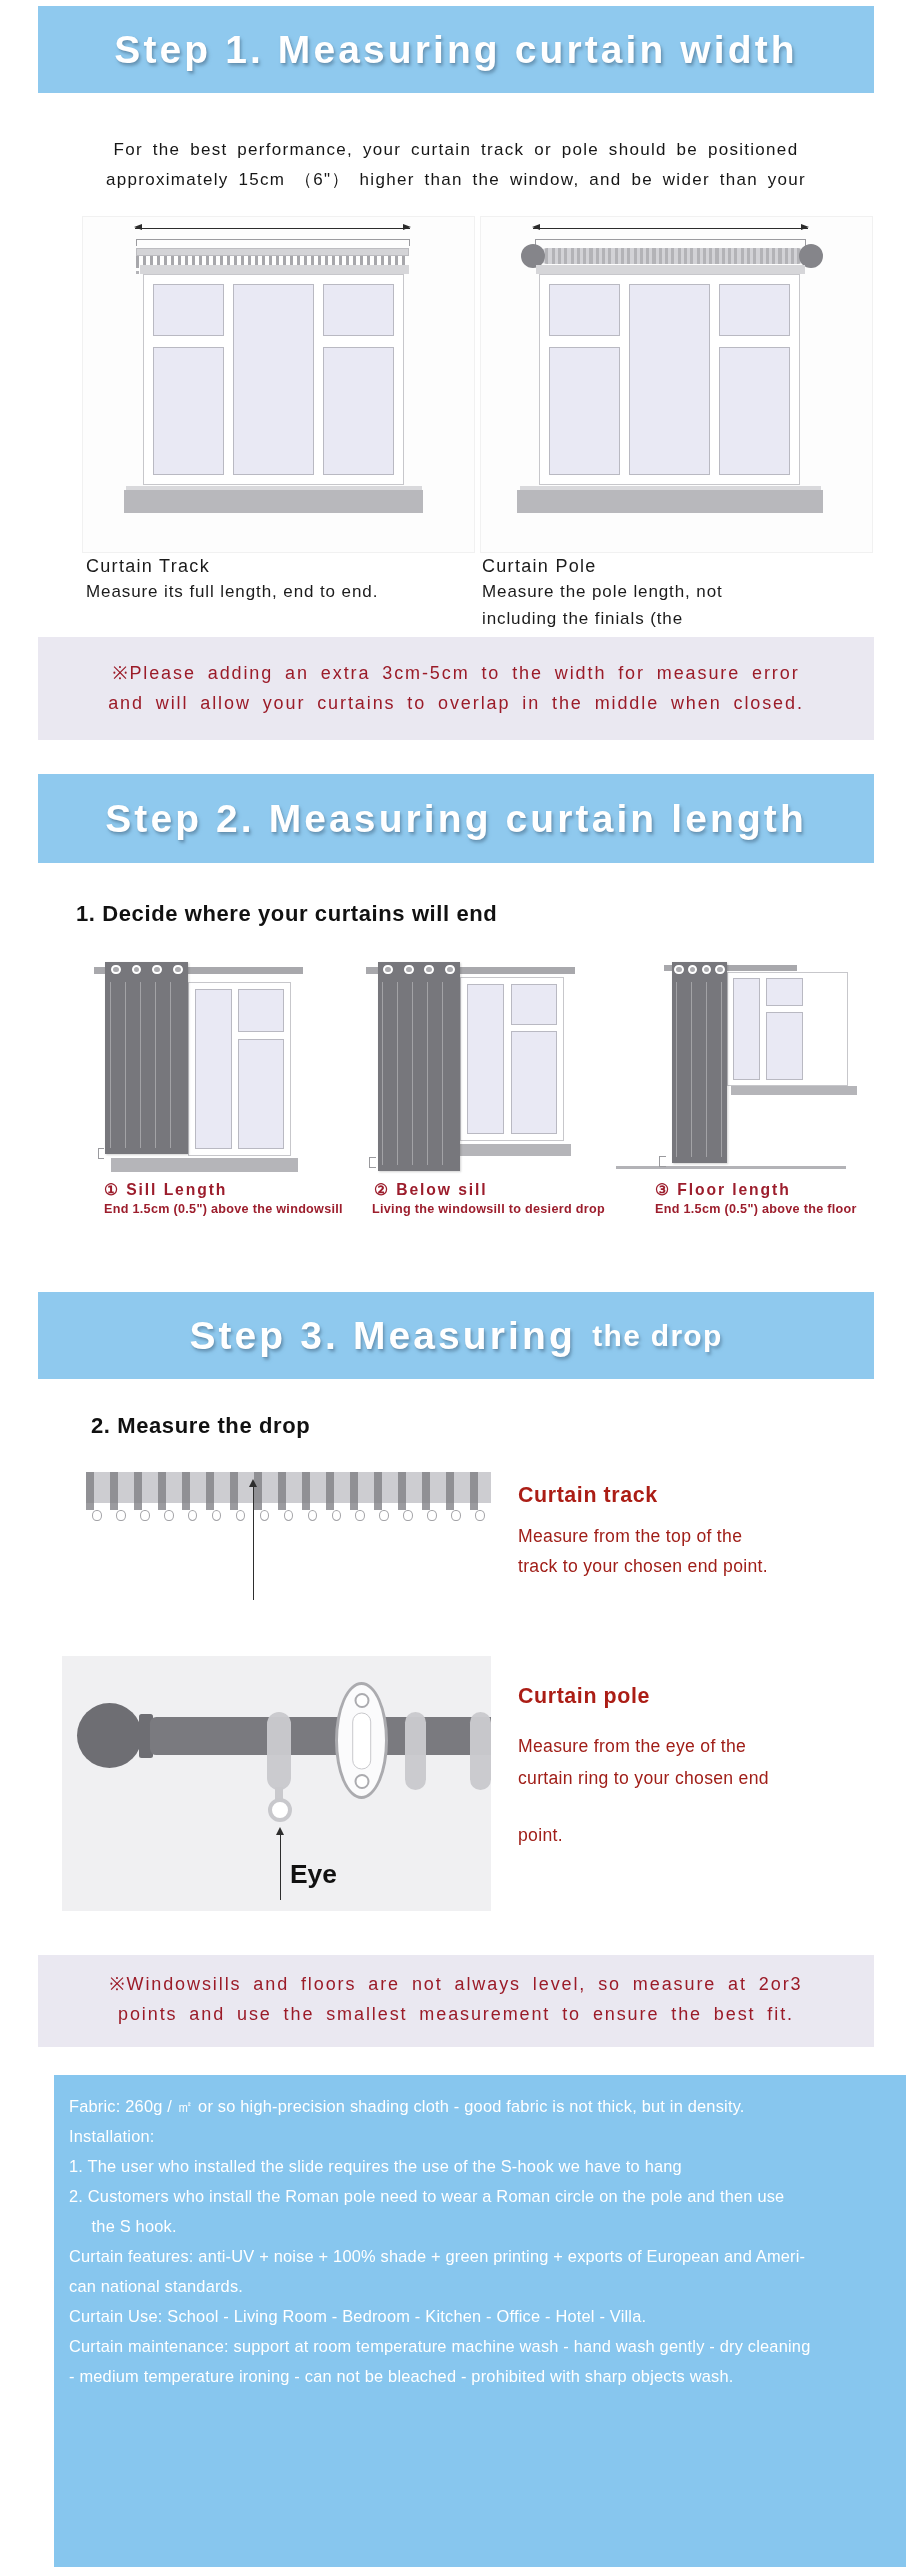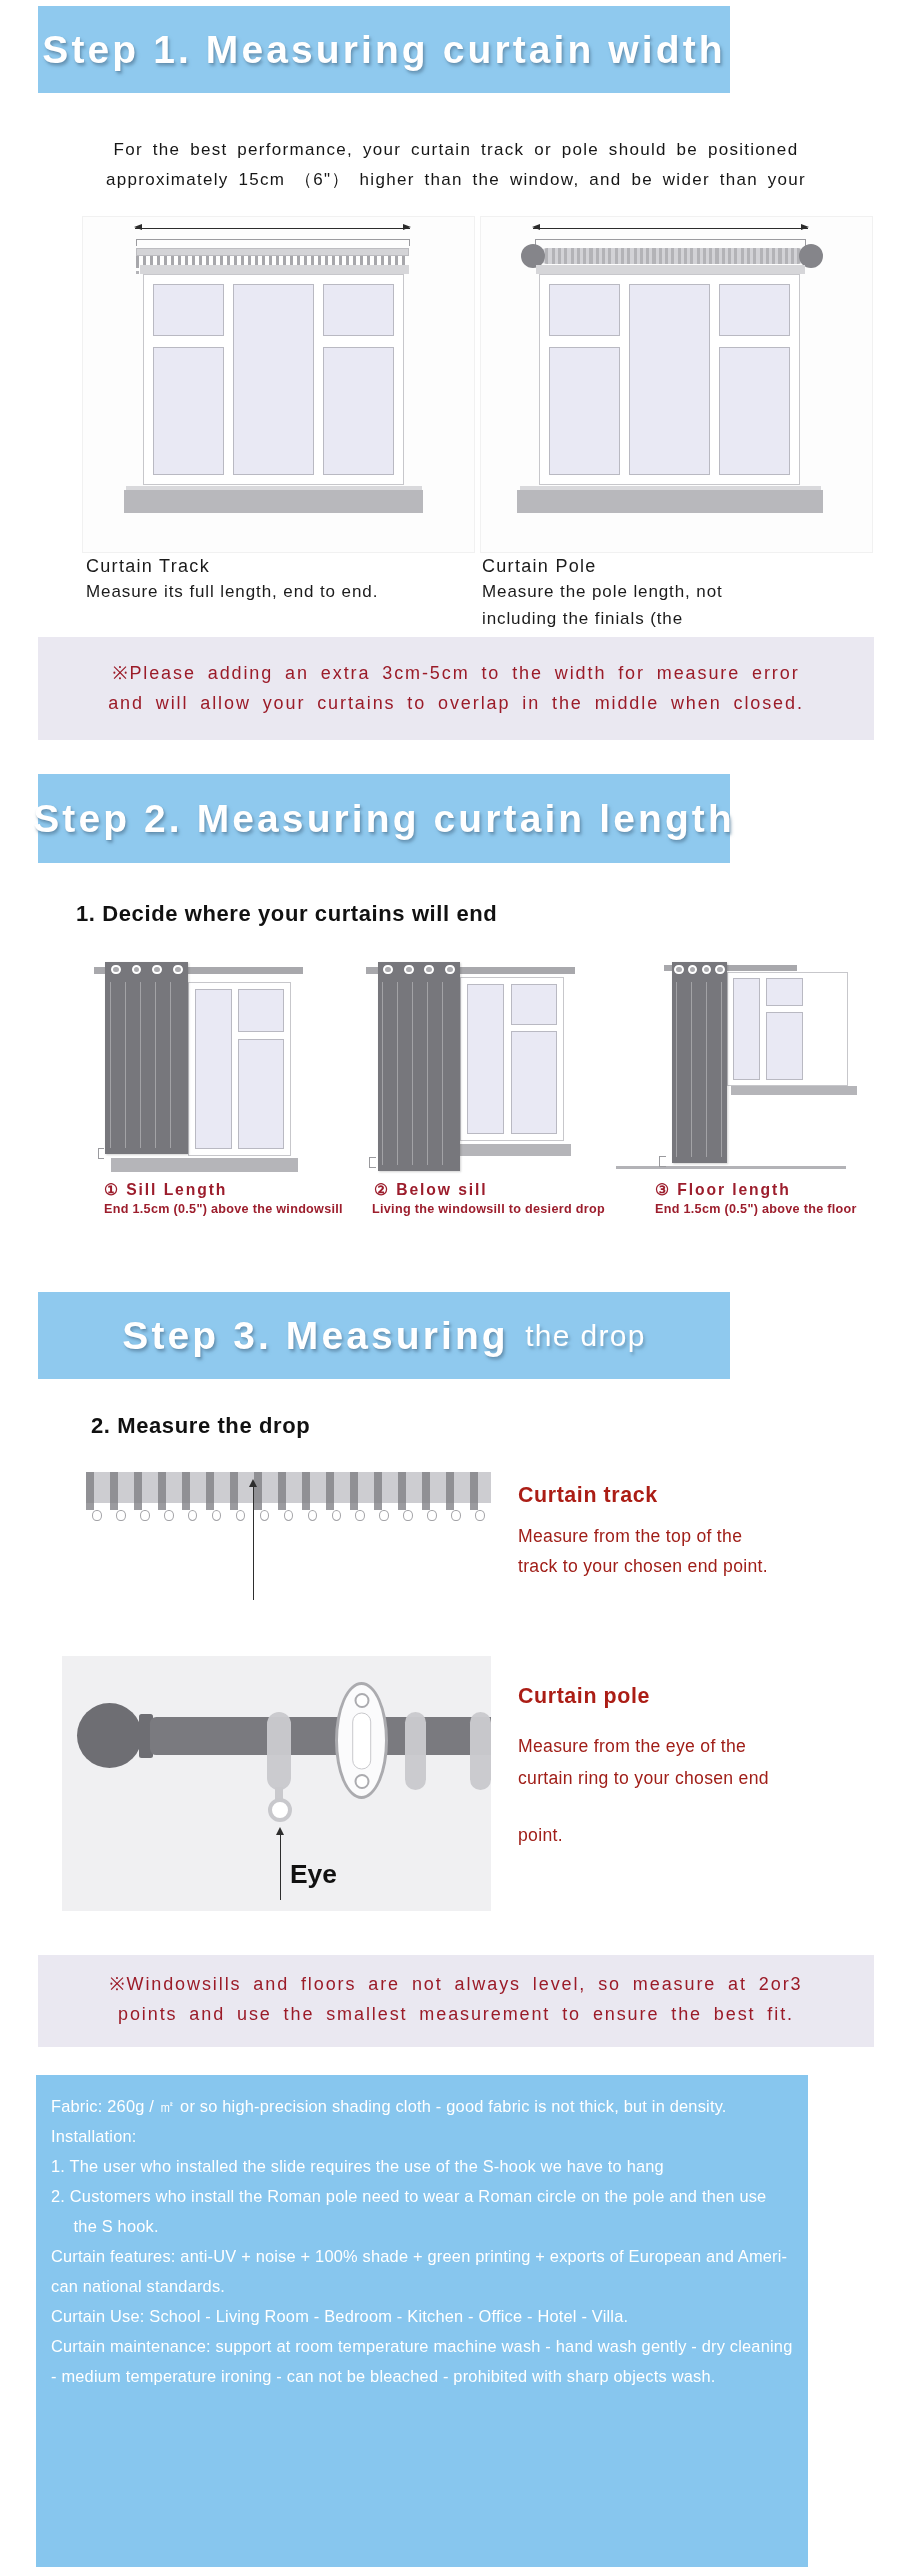--- a/index.html
+++ b/index.html
@@ -1,23 +1,23 @@
 <!DOCTYPE html>
 <html style="--blue: #8fc9ee; --infoBlue: #87c6ee; --noteBg: #eae8f1; --noteRed: #9b1b28; --hRed: #ab1d15; --bRed: #a01e18; --maroon: #9c1d2c; --curtain: #77777c; --pole: #a8a8ac; --pane: #e9e9f4;font-size:10px"><head>
 <meta charset="utf-8">
 <style>
   html,body{margin:0;padding:0;background:#fff;}
   .page{position:relative;width:910px;height:2576px;background:#ffffff;overflow:hidden;
         font-family:"Liberation Sans",sans-serif;}
   
-  .hdr{position:absolute;left:38px;width:692px;background:var(--blue);
+  .hdr{position:absolute;left:38px;width:836px;background:var(--blue);
        display:flex;align-items:center;justify-content:center;}
   .hdr-text{font-size:39px;font-weight:bold;color:#fff;letter-spacing:3.1px;white-space:nowrap;
        text-shadow:1.9px 2.5px 3.1px rgba(85,125,155,.6),0.6px 1.3px 1.3px rgba(85,125,155,.4);}
-  .hdr-text-sub{font-size:30px;font-weight:normal;color:#fff;letter-spacing:1.3px;margin-left:16.4px;white-space:nowrap;
+  .hdr-text-sub{font-size:30px;font-weight:bold;color:#fff;letter-spacing:1.3px;margin-left:16.4px;white-space:nowrap;
        text-shadow:1.9px 2.5px 3.1px rgba(85,125,155,.6);}
   
   .intro{position:absolute;left:38px;top:135px;width:836px;text-align:center;
          font-size:17px;line-height:30px;letter-spacing:1.3px;word-spacing:3.8px;color:#161616;}
   .cap{position:absolute;font-size:17px;letter-spacing:0.9px;color:#1b1b1b;white-space:nowrap;}
   .cap.title{font-size:18px;letter-spacing:1.3px;}
   .note{position:absolute;left:38px;width:836px;background:var(--noteBg);text-align:center;
         color:var(--noteRed);font-size:18px;letter-spacing:1.9px;word-spacing:5px;line-height:30px;}
   .sub{position:absolute;font-size:22px;font-weight:bold;letter-spacing:0.6px;color:#111;white-space:nowrap;}
   .redtitle{position:absolute;font-size:21.4px;font-weight:bold;letter-spacing:0.6px;color:var(--hRed);white-space:nowrap;}
@@ -80,21 +80,21 @@
   .pring{position:absolute;background:#c9c9cd;border-radius:12px;opacity:.97;z-index:3;}
   .brkoval{position:absolute;border:3.1px solid #ababaf;border-radius:50%;background:#fbfbfc;z-index:4;}
   .screw{position:absolute;left:50%;transform:translateX(-50%);width:15px;height:15px;border:2.5px solid #ababaf;
          border-radius:50%;background:#fff;box-sizing:border-box;}
   .slot{position:absolute;left:50%;top:50%;transform:translate(-50%,-50%);width:17.6px;height:55px;
         border:1.9px solid #c8c8cc;border-radius:9.4px;background:#fff;}
   .eyelink{position:absolute;background:#c9c9cd;z-index:3;}
   .eyering{position:absolute;border:4.4px solid #c8c8cc;border-radius:50%;background:#fff;box-sizing:border-box;z-index:3;}
   .eyelabel{position:absolute;font-size:26.4px;font-weight:bold;color:#111;z-index:5;}
   
-  .info{position:absolute;left:36px;top:2075px;width:772px;height:492px;background:var(--infoBlue);
+  .info{position:absolute;left:54px;top:2075px;width:852px;height:492px;background:var(--infoBlue);
         box-sizing:border-box;padding:16.4px 12.6px 0 15px;}
   .info-line{font-size:16.4px;line-height:30px;color:#ffffff;letter-spacing:0.2px;white-space:nowrap;}
   .info-line.indent{padding-left:22.6px;}
 </style>
 </head>
 <body>
 
 <div class="page">
 
   <div class="hdr" style="top:6.3px;height:87px;">

